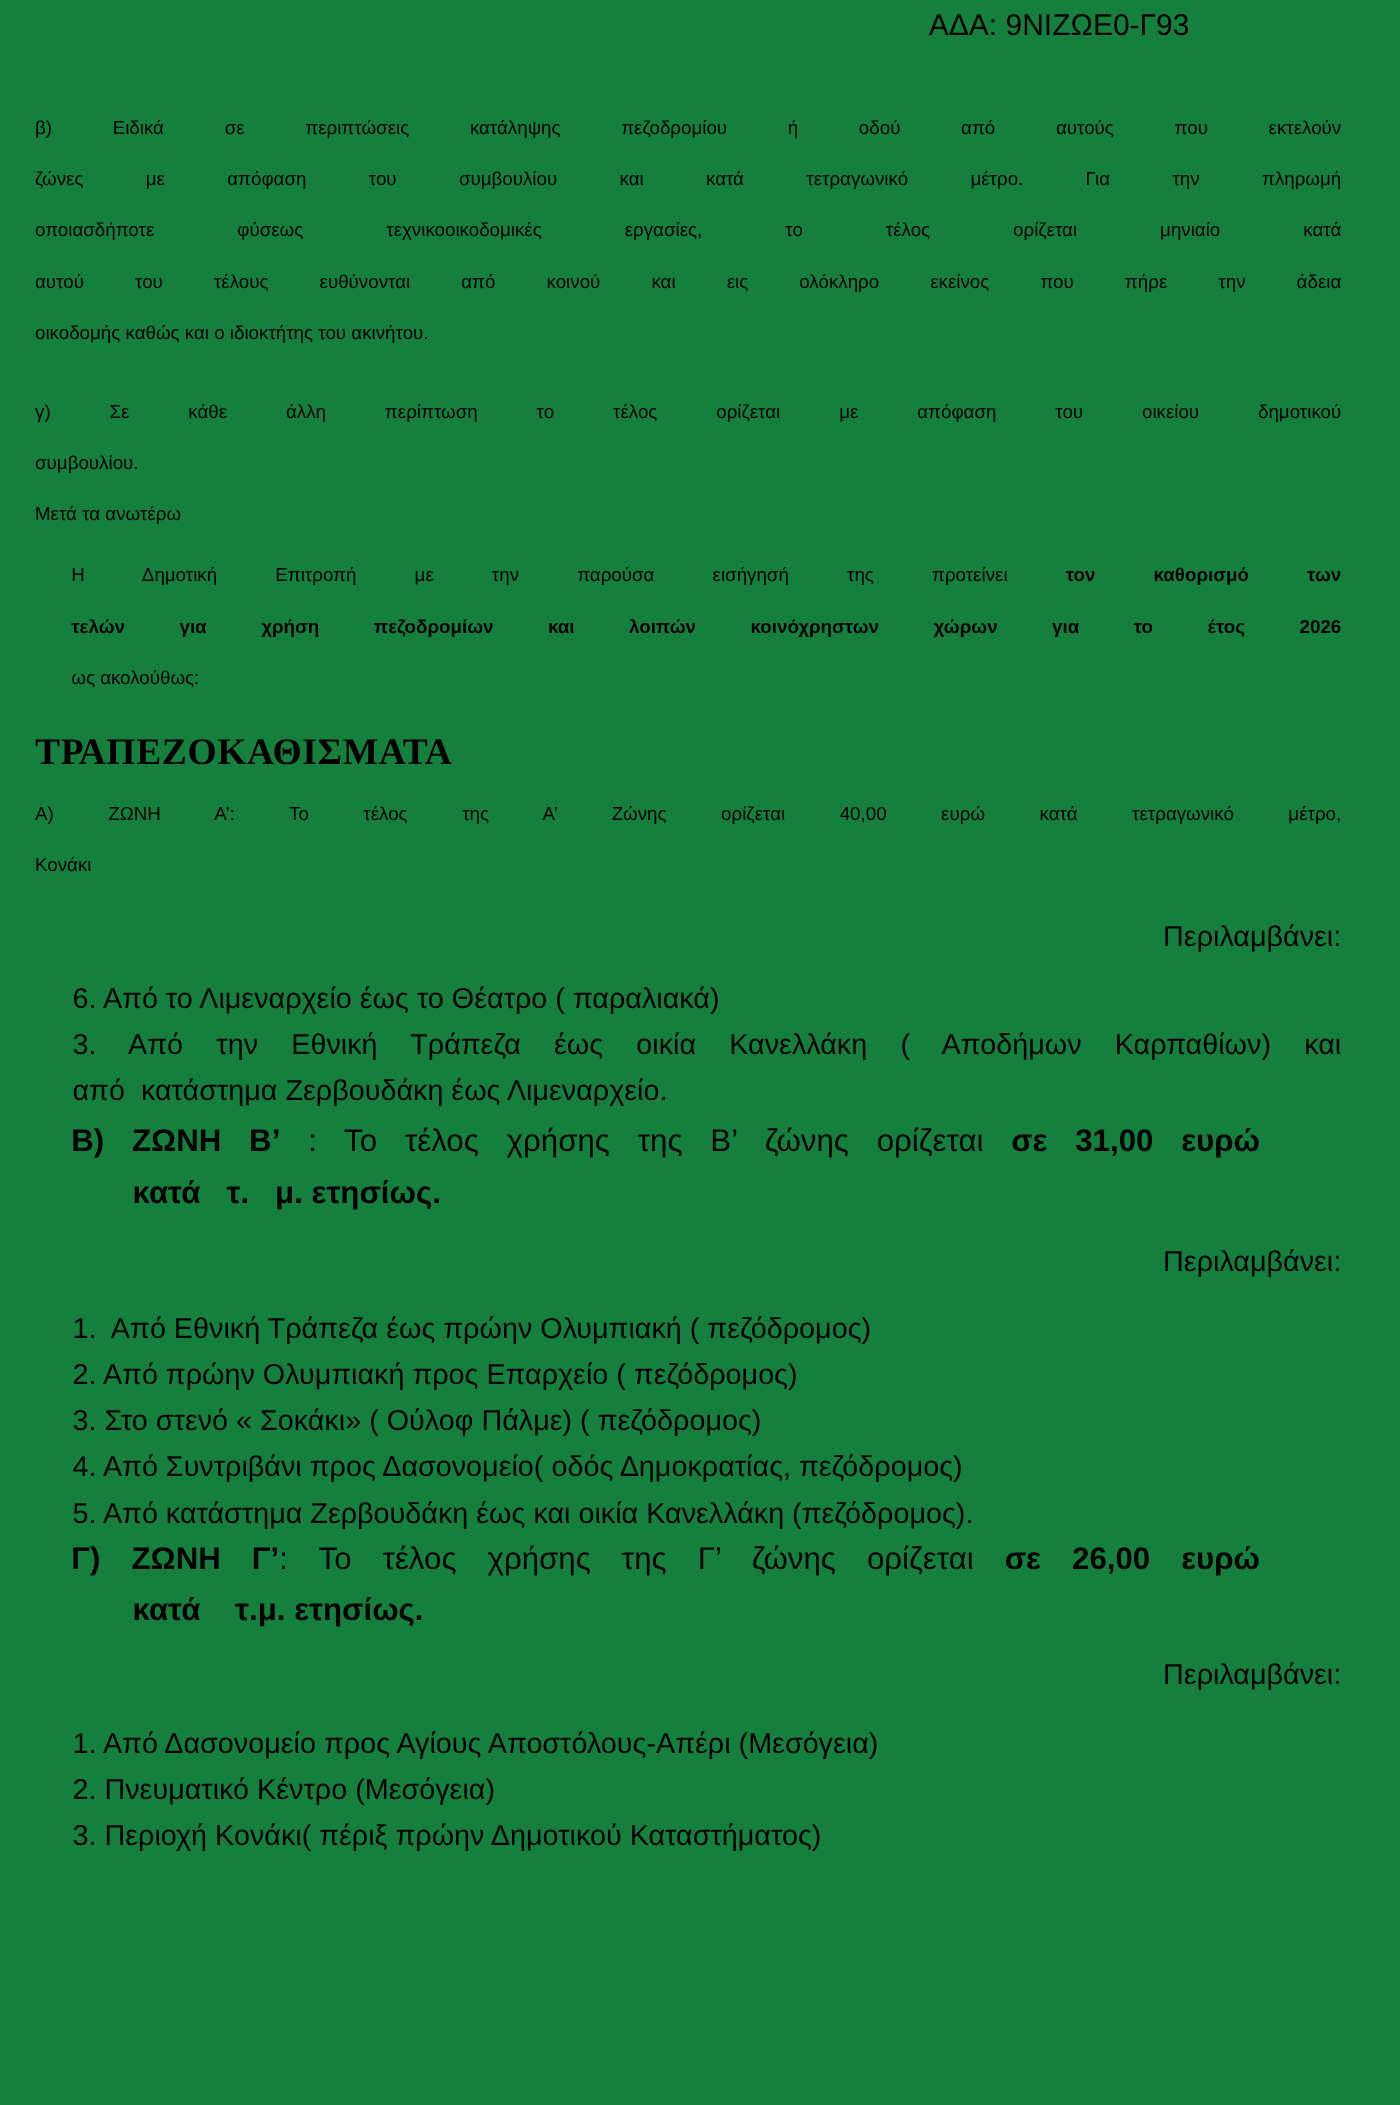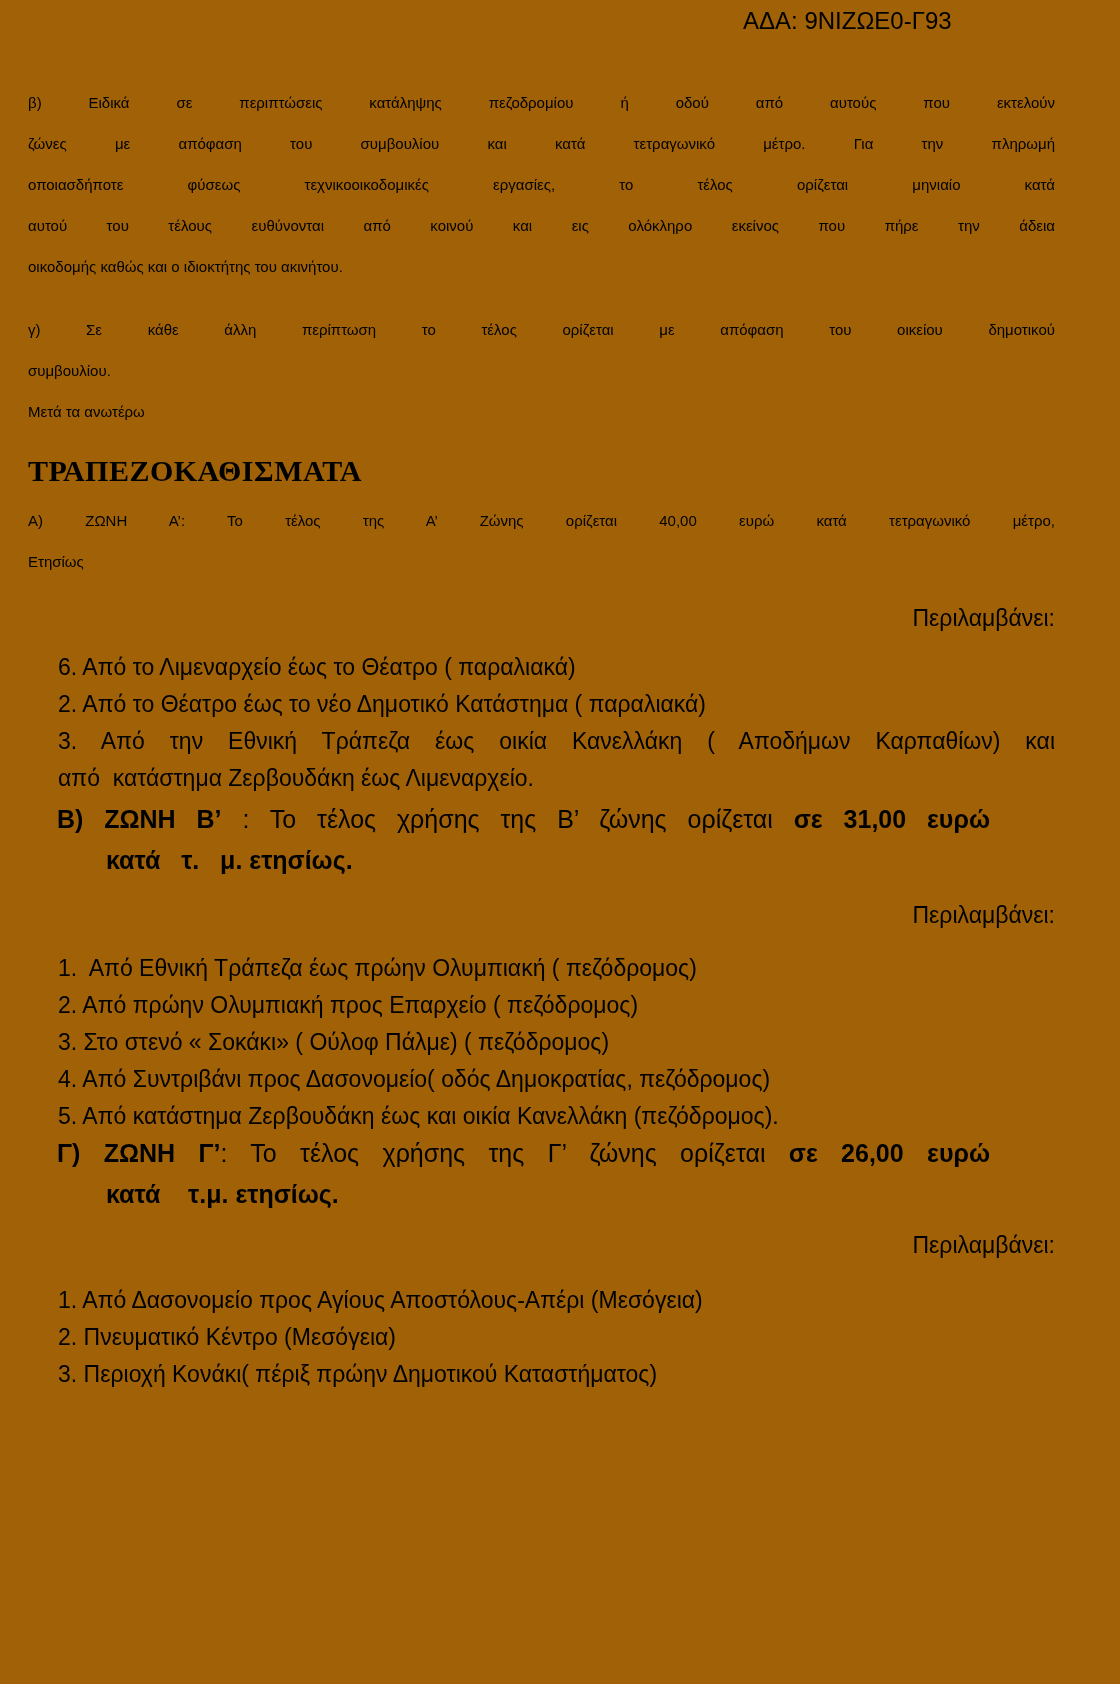--- a/index.html
+++ b/index.html
@@ -1,24 +1,24 @@
 <!DOCTYPE html>
 <html lang="el"><head>
 <meta charset="utf-8">
 <style>
   html, body { margin: 0; padding: 0; background: #ffffff; }
   .page {
     position: relative;
     width: 1120px;
     height: 1684px;
-    background: #a16207;
+    background: #15803d;
     color: #000000;
     font-family: "Liberation Sans", sans-serif;
     box-sizing: border-box;
-    padding: 6px 65px 0 28px;
+    padding: 6px 47px 0 28px;
     overflow: hidden;
   }
   .ada {
     font-size: 24px;
     line-height: 30px;
     padding-left: 715px;
     white-space: nowrap;
   }
   .para {
     font-size: 15px;
@@ -104,33 +104,37 @@
   </p>
 
   <p class="para para-gamma">
     <span class="jl">γ) Σε κάθε άλλη περίπτωση το τέλος ορίζεται με απόφαση του οικείου δημοτικού</span>
     <span class="jl-end">συμβουλίου.</span>
   </p>
 
 
   <p class="para meta-note">Μετά τα ανωτέρω</p>
 
+  <p class="para para-proposal">
+    <span class="jl"><span>Η Δημοτική Επιτροπή με την παρούσα εισήγησή της προτείνει </span><b>τον καθορισμό των</b></span>
+    <b class="jl">τελών για χρήση πεζοδρομίων και λοιπών κοινόχρηστων χώρων για το έτος 2026</b>
+    <span class="jl-end">ως ακολούθως:</span>
+  </p>
 
   <h2 class="section-heading">ΤΡΑΠΕΖΟΚΑΘΙΣΜΑΤΑ</h2>
 
   <p class="para zone-a-head">
     <span class="jl">Α) ΖΩΝΗ Α’: Το τέλος της Α’ Ζώνης ορίζεται 40,00 ευρώ κατά τετραγωνικό μέτρο,</span>
-    <span class="jl-end">Ετησίως</span>
+    <span class="jl-end">Κονάκι</span>
   </p>
 
   <p class="includes inc-a">Περιλαμβάνει:</p>
 
   <div class="zlist list-a">
     <span class="item pre">6. Από το Λιμεναρχείο έως το Θέατρο ( παραλιακά)</span>
-    <span class="item pre">2. Από το Θέατρο έως το νέο Δημοτικό Κατάστημα ( παραλιακά)</span>
     <span class="item jl">3. Από την Εθνική Τράπεζα έως οικία Κανελλάκη ( Αποδήμων Καρπαθίων) και</span>
     <span class="item pre">από  κατάστημα Ζερβουδάκη έως Λιμεναρχείο.</span>
   </div>
 
   <p class="zone-head zone-b-head">
     <span class="zh-l1"><b>Β) ΖΩΝΗ Β’</b><span> : Το τέλος χρήσης της Β’ ζώνης ορίζεται </span><b>σε 31,00 ευρώ</b></span>
     <b class="zh-l2 pre">κατά   τ.   μ. ετησίως.</b>
   </p>
 
   <p class="includes inc-b">Περιλαμβάνει:</p>

